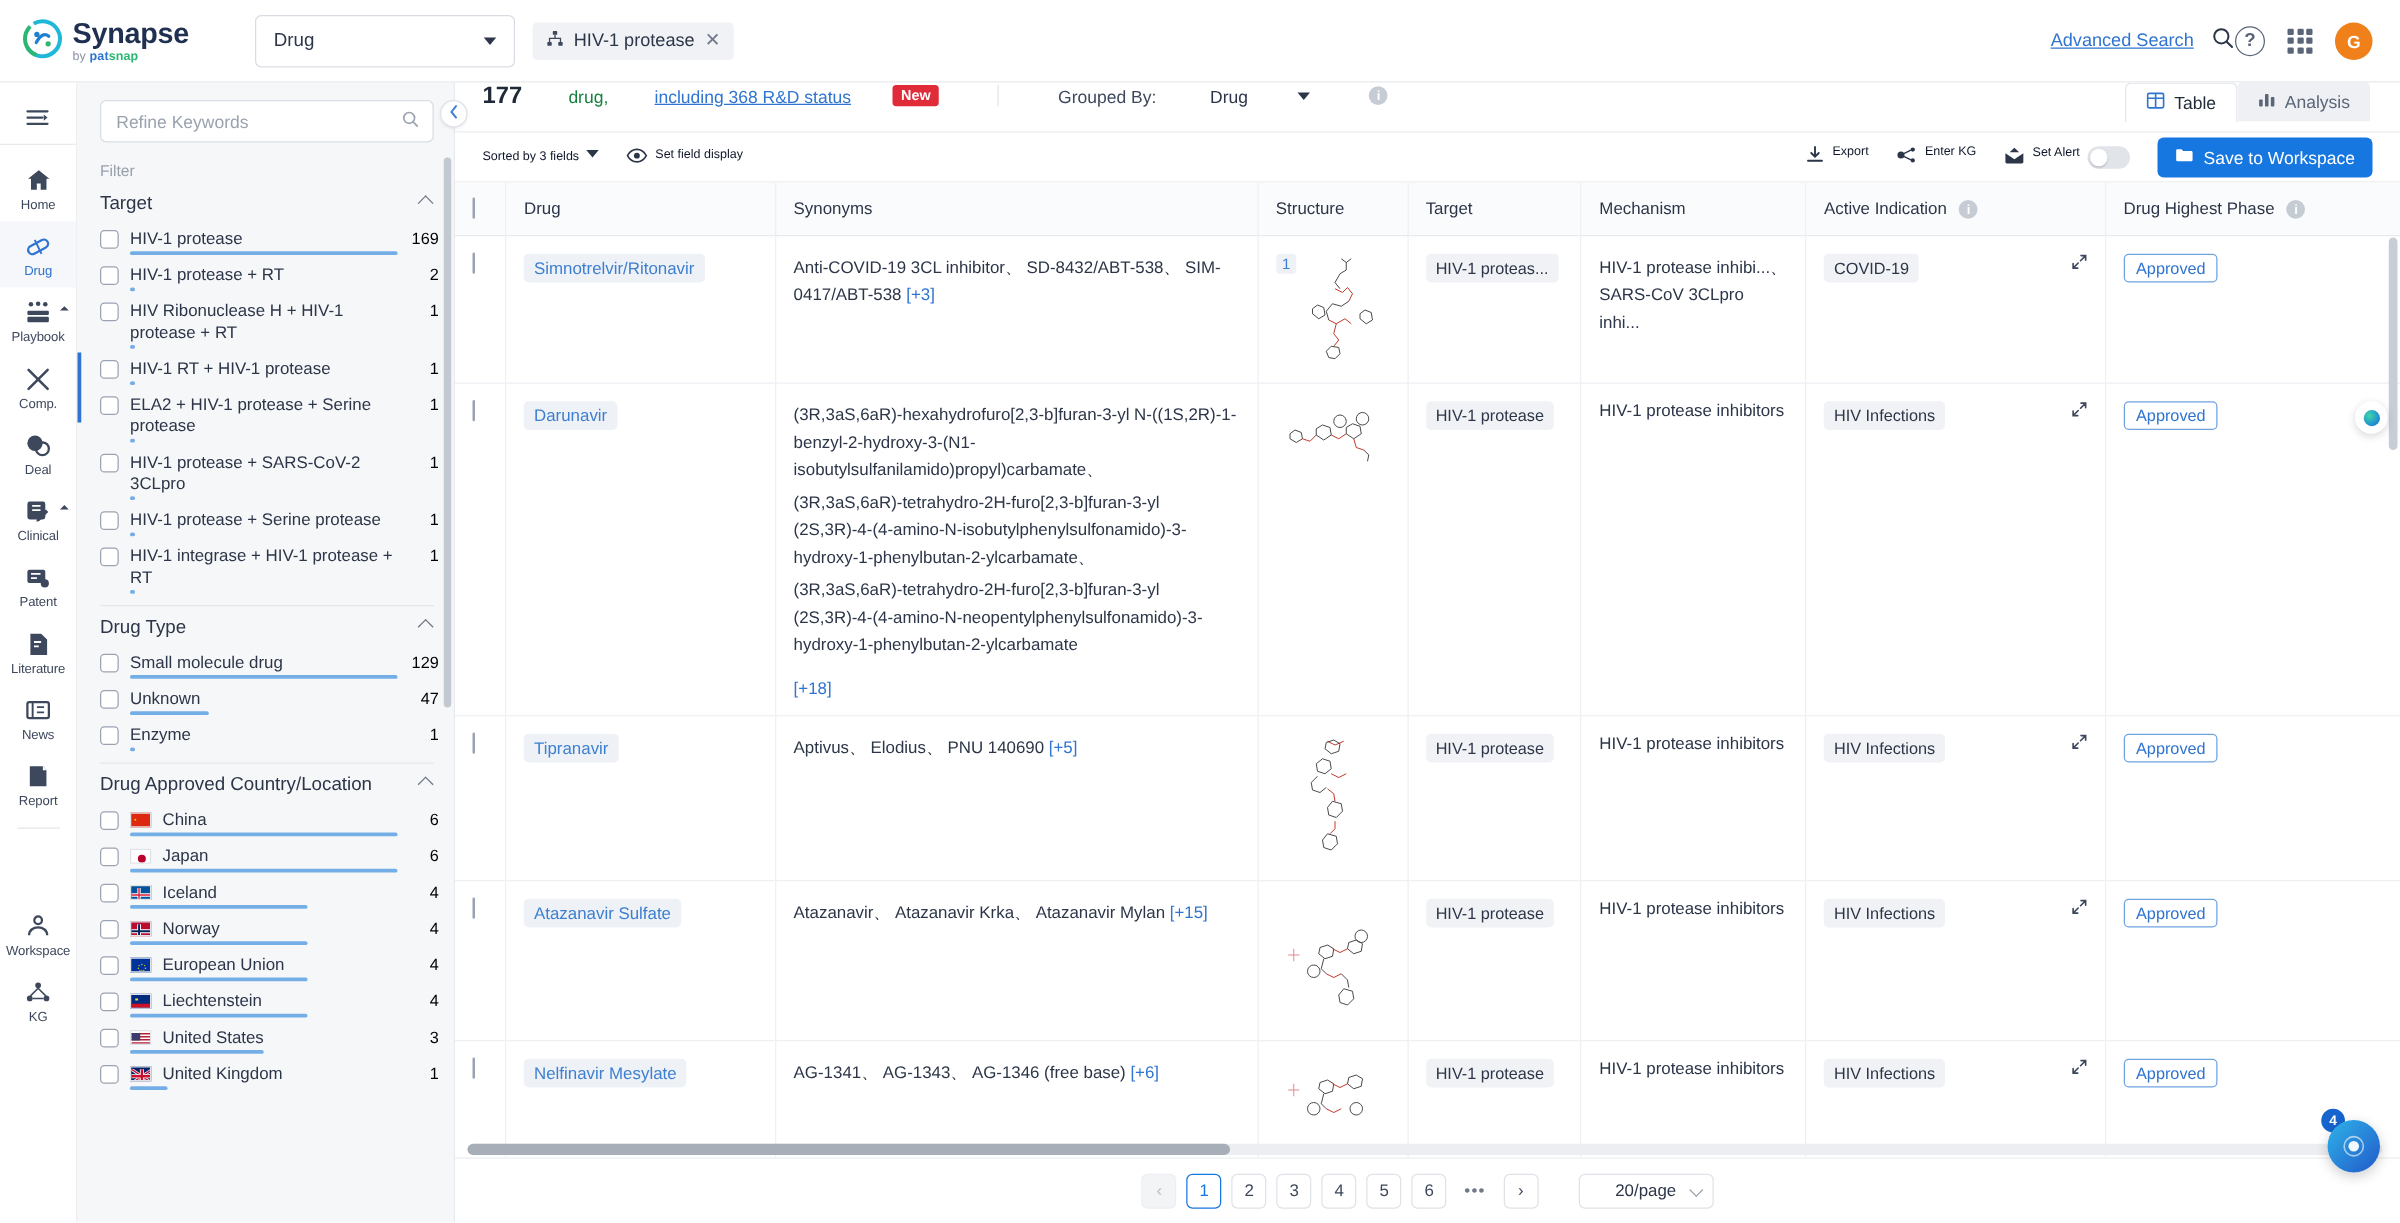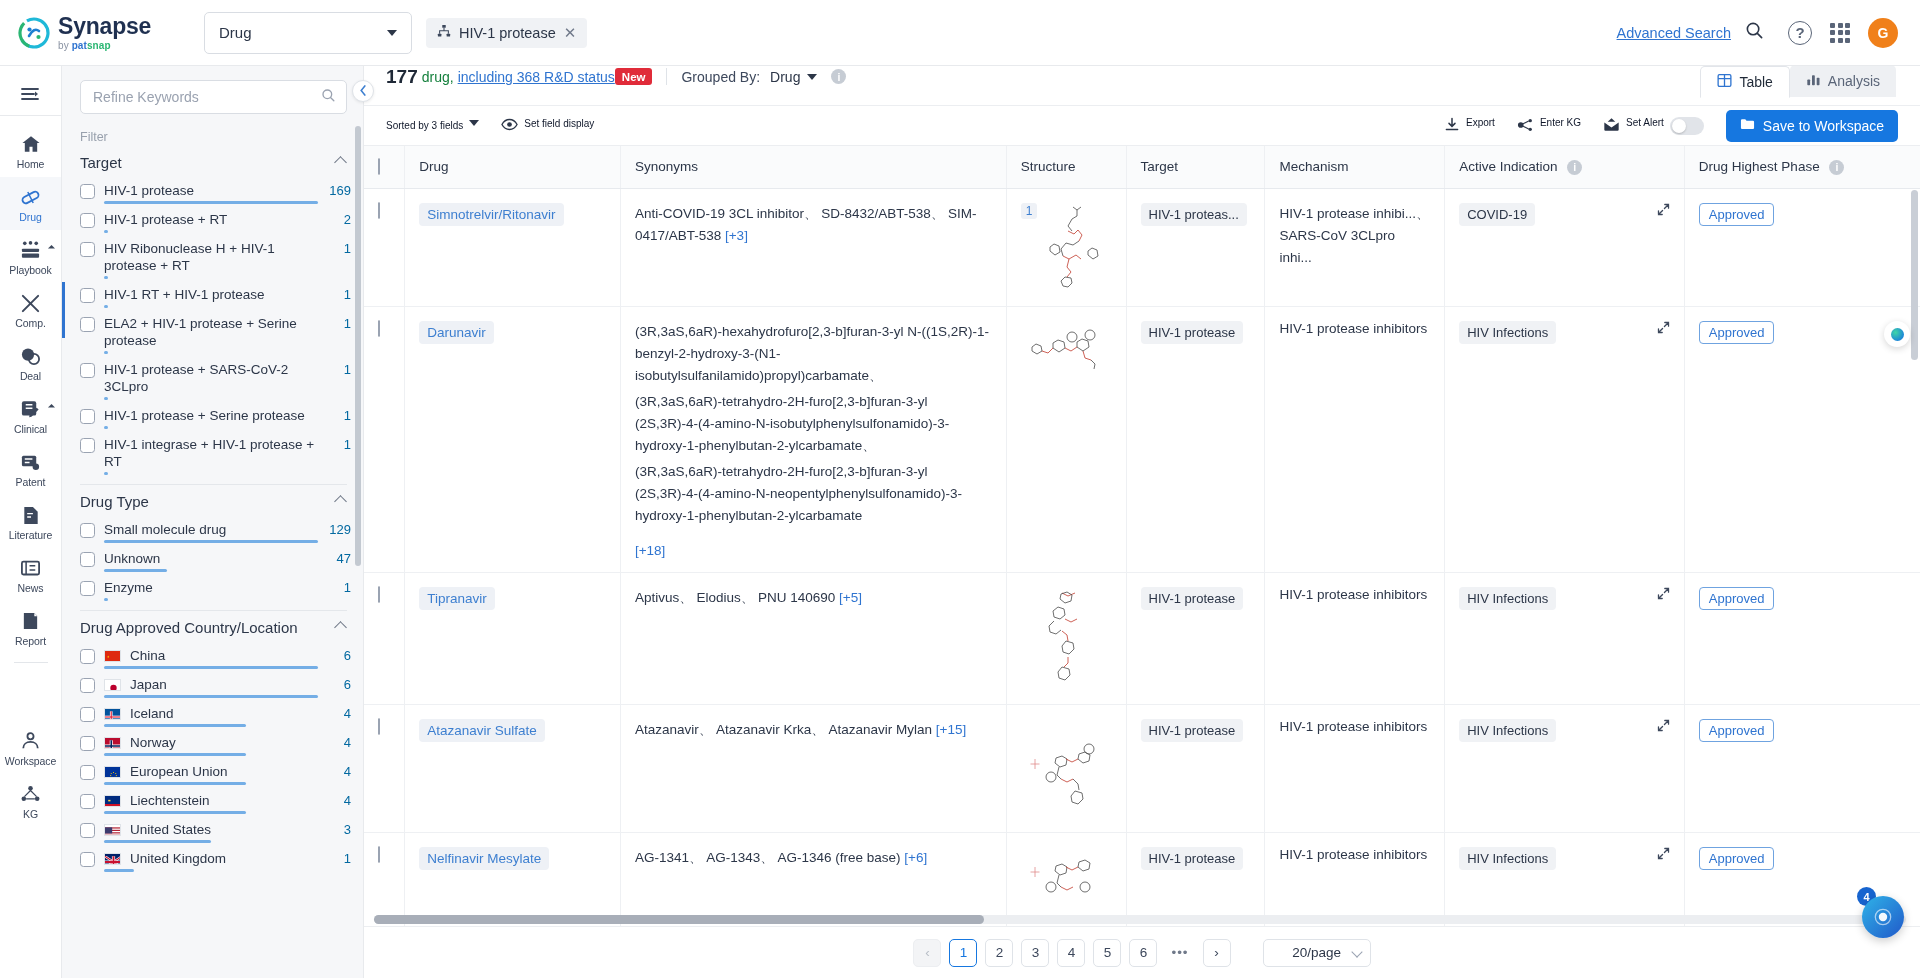--- a/index.html
+++ b/index.html
@@ -10,21 +10,21 @@
     -webkit-font-smoothing: antialiased;
   }
   .app { position: relative; width: 1920px; height: 978px; display: flex; flex-direction: column; }
 
   
   .topbar {
     height: 66px; flex: 0 0 66px; display: flex; align-items: center;
     border-bottom: 1px solid #e8eaed; background: #fff; padding-left: 18px;
     position: relative; z-index: 40;
   }
-  .logo-wrap { display: flex; align-items: center; gap: 8px; width: 178px; }
+  .logo-wrap { display: flex; align-items: flex-start; gap: 8px; width: 178px; }
   .logo-mark { width: 32px; height: 32px; flex: 0 0 32px; }
   .logo-text { display: flex; flex-direction: column; line-height: 1; }
   .logo-title { font-size: 23px; font-weight: 700; color: #1f3050; letter-spacing: -.2px; }
   .logo-sub { font-size: 10px; color: #8a93a3; margin-top: 3px; letter-spacing: .1px; }
   .logo-sub b { color: #2bb673; font-weight: 700; }
   .logo-sub i { color: #2f74d0; font-style: normal; font-weight: 700; }
 
   .type-select {
     width: 208px; height: 42px; border: 1px solid #d9dde3; border-radius: 5px;
     display: flex; align-items: center; justify-content: space-between;
@@ -34,21 +34,21 @@
   .caret-down { width: 0; height: 0; border-left: 5.5px solid transparent; border-right: 5.5px solid transparent; border-top: 6px solid #2c3648; }
 
   .search-area { flex: 1; display: flex; align-items: center; padding: 0 14px; gap: 10px; min-width: 0; }
   .chip {
     display: inline-flex; align-items: center; gap: 8px; height: 30px;
     background: #f0f2f5; border-radius: 4px; padding: 0 11px; font-size: 14.5px; color: #2c3648;
     cursor: pointer;
   }
   .chip .x { color: #70798a; font-size: 15px; line-height: 1; cursor: pointer; }
 
-  .adv-search { display: flex; align-items: center; gap: 14px; padding-right: 24px; }
+  .adv-search { display: flex; align-items: center; gap: 14px; padding-right: 0; }
   .adv-link { font-size: 14.5px; color: #2f74d0; text-decoration: underline; cursor: pointer; white-space: nowrap; }
 
   .top-icons { display: flex; align-items: center; gap: 18px; padding-right: 22px; }
   .circ-icon { width: 24px; height: 24px; border-radius: 50%; border: 1.6px solid #5a6578; color: #5a6578;
     font-size: 15px; display: flex; align-items: center; justify-content: center; cursor: pointer; font-weight: 700; }
   .grid-icon { display: grid; grid-template-columns: repeat(3, 5px); grid-template-rows: repeat(3, 5px); gap: 2.5px; cursor: pointer; }
   .grid-icon i { background: #5a6578; border-radius: 1px; display: block; }
   .avatar { width: 30px; height: 30px; border-radius: 50%; background: #f0801a; color: #fff;
     display: flex; align-items: center; justify-content: center; font-size: 14px; font-weight: 600; cursor: pointer; }
 
@@ -92,37 +92,38 @@
     display: flex; align-items: center; justify-content: space-between;
     padding: 8px 18px 8px 18px; cursor: pointer;
   }
   .fgroup-head .t { font-size: 15px; color: #2c3648; }
   .chev { width: 9px; height: 9px; border-left: 1.7px solid #6d7686; border-top: 1.7px solid #6d7686;
     transform: rotate(45deg); }
   .frow { padding: 0 12px 0 18px; position: relative; }
   .frow-inner { display: flex; align-items: flex-start; gap: 9px; padding: 3px 0 1px; }
   .cb { width: 15px; height: 15px; flex: 0 0 15px; border: 1.6px solid #9aa3b2; border-radius: 3.5px; background: #fff; margin-top: 2px; cursor: pointer; }
   .fname { font-size: 13.5px; color: #2c3648; line-height: 17px; flex: 1; }
-  .fcount { font-size: 13px; color: #0369a1; padding-left: 6px; margin-top: 1px; }
+  .fcount { font-size: 13px; color: #000000; padding-left: 6px; margin-top: 1px; }
   .flag { width: 17px; height: 12px; flex: 0 0 17px; margin-top: 3px; border: 1px solid #dfe3e8; position: relative; overflow: hidden; }
   .bar { height: 3px; background: #74aee6; border-radius: 2px; margin: 1px 0 4px 24px; }
   .fsep { height: 1px; background: #e4e7eb; margin: 9px 16px 0 18px; }
   .filters-collapse {
     position: absolute; right: -11px; top: 14px; width: 22px; height: 22px; border-radius: 50%;
     background: #fff; border: 1px solid #dfe3e8; display: flex; align-items: center; justify-content: center;
     z-index: 25; cursor: pointer; box-shadow: 0 1px 3px rgba(0,0,0,.08);
   }
   .fscroll-thumb { position: absolute; right: 2px; top: 60px; width: 6px; height: 440px; background: #c3c9d1; border-radius: 3px; cursor: pointer; }
   .active-marker { position: absolute; left: 0; top: 0; width: 3px; background: #2f74d0; }
 
   
   .main { flex: 1; display: flex; flex-direction: column; min-width: 0; background: #fff; position: relative; }
   .main-top {
     height: 40px; flex: 0 0 40px; display: flex; align-items: center; padding: 0 0 18px 22px;
     border-bottom: 1px solid #eceef1;
+    gap: 33px;
   }
   .count-big { font-size: 19px; font-weight: 600; color: #1f2937; }
   .count-txt { font-size: 14px; color: #15803d; margin-left: 4px; }
   .rd-link { font-size: 14px; color: #2f74d0; text-decoration: underline; margin-left: 4px; cursor: pointer; }
   .badge-new { background: #e02b39; color: #fff; font-size: 11.5px; font-weight: 600; padding: 2.5px 7px; border-radius: 3px; }
   .vdiv { width: 1px; height: 17px; background: #dfe3e8; margin: 0 14px; }
   .grouped { font-size: 14px; color: #3d485c; }
   .grouped-val { font-size: 14px; color: #2c3648; margin-left: 10px; }
   .info-dot { width: 15px; height: 15px; border-radius: 50%; background: #c6ccd4; color: #fff;
     font-size: 10.5px; font-weight: 700; display: inline-flex; align-items: center; justify-content: center; cursor: pointer; }

